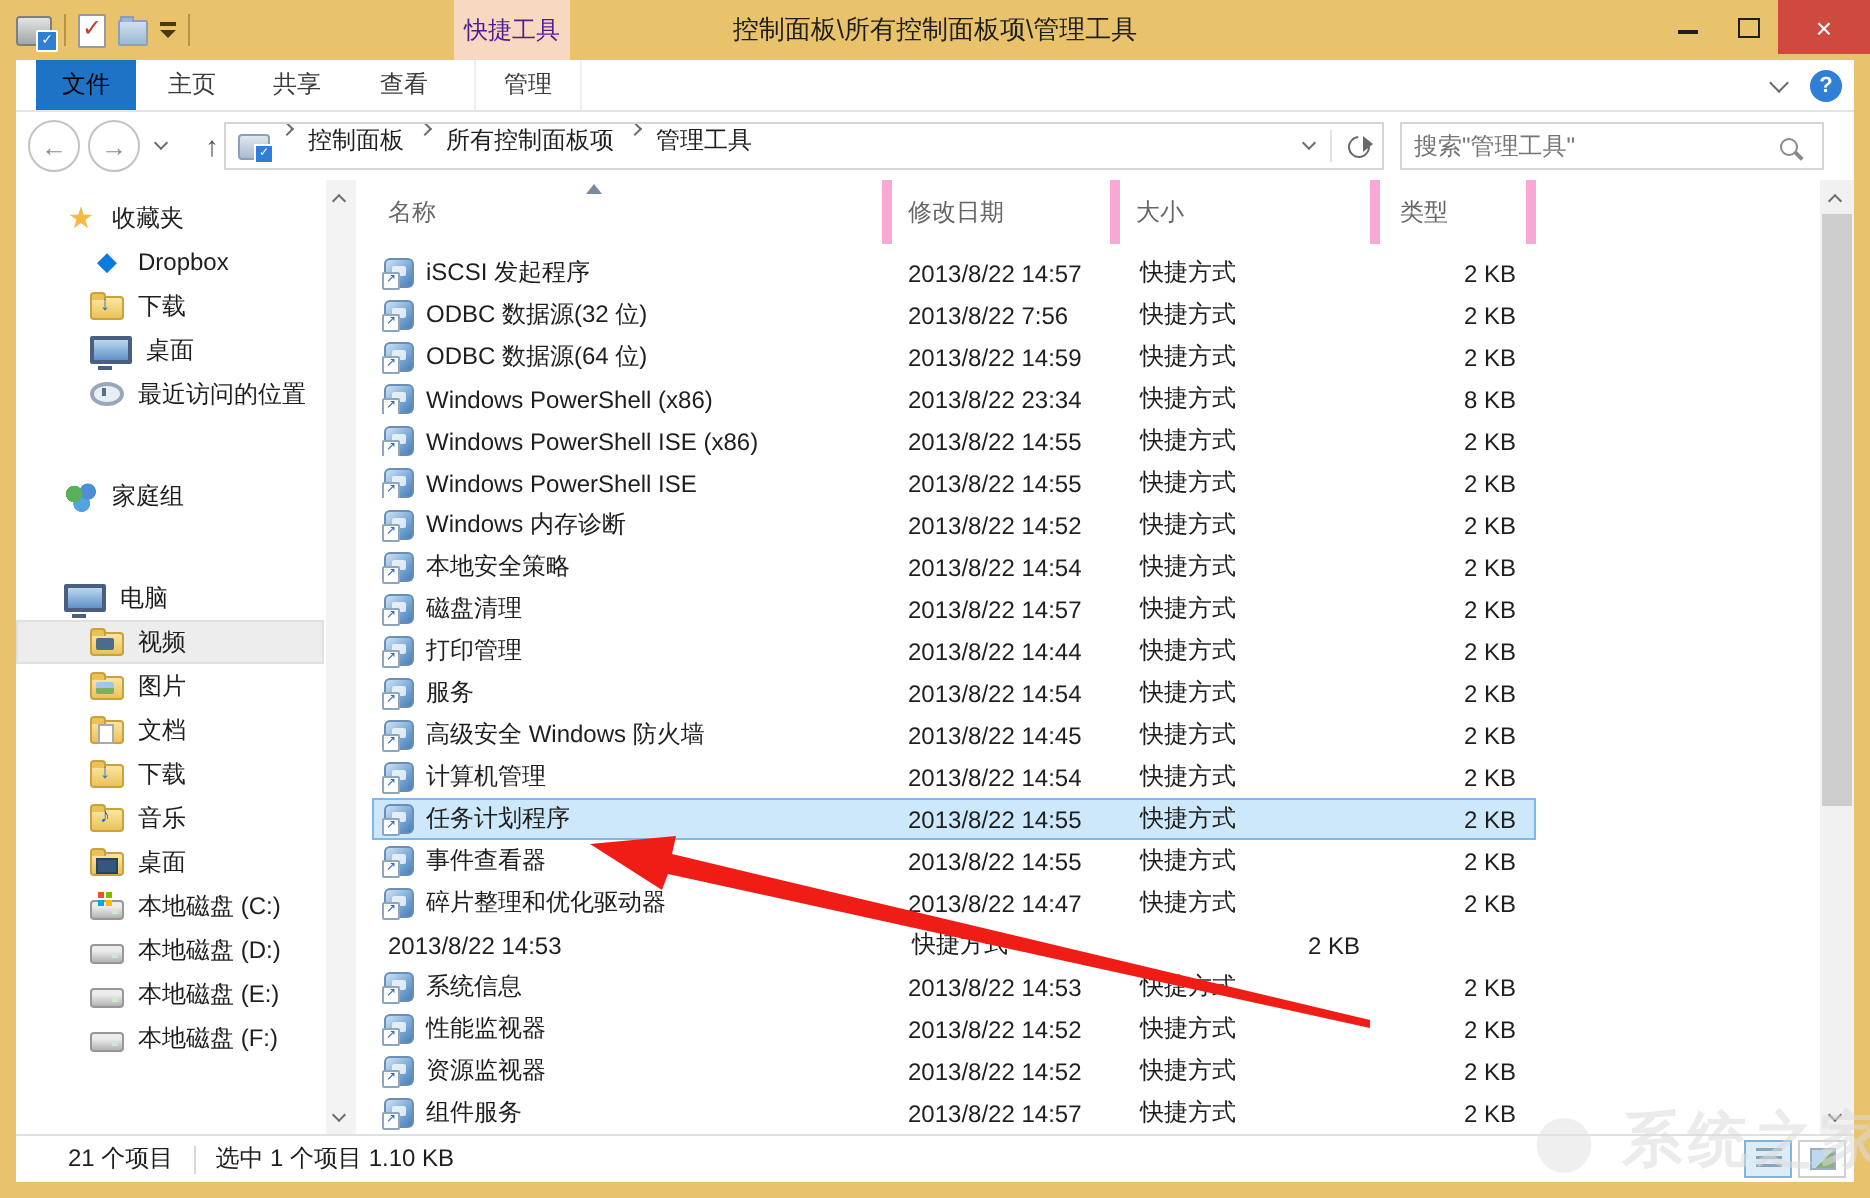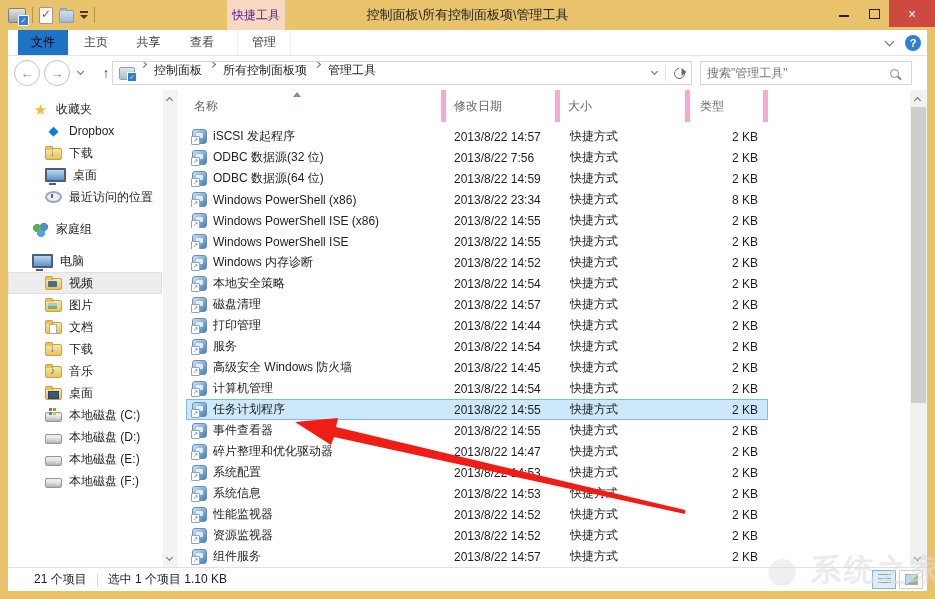--- a/index.html
+++ b/index.html
@@ -70,21 +70,21 @@
   .searchbox input{flex:1;border:none;outline:none;font:inherit;color:#8a8a8a;padding:0 6px;background:transparent}
   .mag{width:7px;height:7px;border:1.6px solid #8a8a8a;border-radius:50%;position:relative;margin-right:12px}
   .mag::after{content:"";position:absolute;width:5px;height:1.6px;background:#8a8a8a;transform:rotate(45deg);right:-4px;bottom:-2px}
   
   .main{position:absolute;left:0;top:60px;right:0;bottom:24px;background:#fff}
   
   .sidebar{position:absolute;left:0;top:0;width:170px;bottom:0;background:#fff;overflow:hidden}
   .side-list{position:absolute;left:0;top:8px;right:16px}
   .side-item{height:22px;display:flex;align-items:center;gap:7px;padding-left:24px;white-space:nowrap}
   .side-item.indent{padding-left:37px}
-  .side-item.gap{margin-top:10px}
+  .side-item.gap{margin-top:29px}
   .side-item.selected{background:#ededed;box-shadow:inset 0 0 0 1px #e0e0e0}
   .side-item .icon{display:inline-flex;width:17px;justify-content:center;flex-shrink:0}
   .side-scroll{position:absolute;right:0;top:0;width:15px;bottom:0;background:#f3f3f3}
   .side-scroll .chev{position:absolute;left:4px}
   .content-scroll{position:absolute;right:0;top:0;width:17px;bottom:0;background:#f1f1f1}
   .content-scroll .thumb{position:absolute;left:1px;right:1px;top:17px;height:62%;background:#cdcdcd}
   .content-scroll .chev{position:absolute;left:5px}
   
   .content{position:absolute;left:170px;top:0;right:0;bottom:0}
   .headers{position:absolute;left:8px;top:0;height:32px;display:grid;grid-template-columns:260px 114px 130px 78px;color:#666}
@@ -447,24 +447,20 @@
             <div class="row">
               <div class="cell name">
                 <span class="ic-shortcut"></span>
                 <span>碎片整理和优化驱动器</span>
               </div>
               <div class="cell date">2013/8/22 14:47</div>
               <div class="cell type">快捷方式</div>
               <div class="cell size">2 KB</div>
             </div>
             <div class="row">
-              <div class="cell name">
-                <span class="ic-shortcut"></span>
-                <span>系统配置</span>
-              </div>
               <div class="cell date">2013/8/22 14:53</div>
               <div class="cell type">快捷方式</div>
               <div class="cell size">2 KB</div>
             </div>
             <div class="row">
               <div class="cell name">
                 <span class="ic-shortcut"></span>
                 <span>系统信息</span>
               </div>
               <div class="cell date">2013/8/22 14:53</div>

